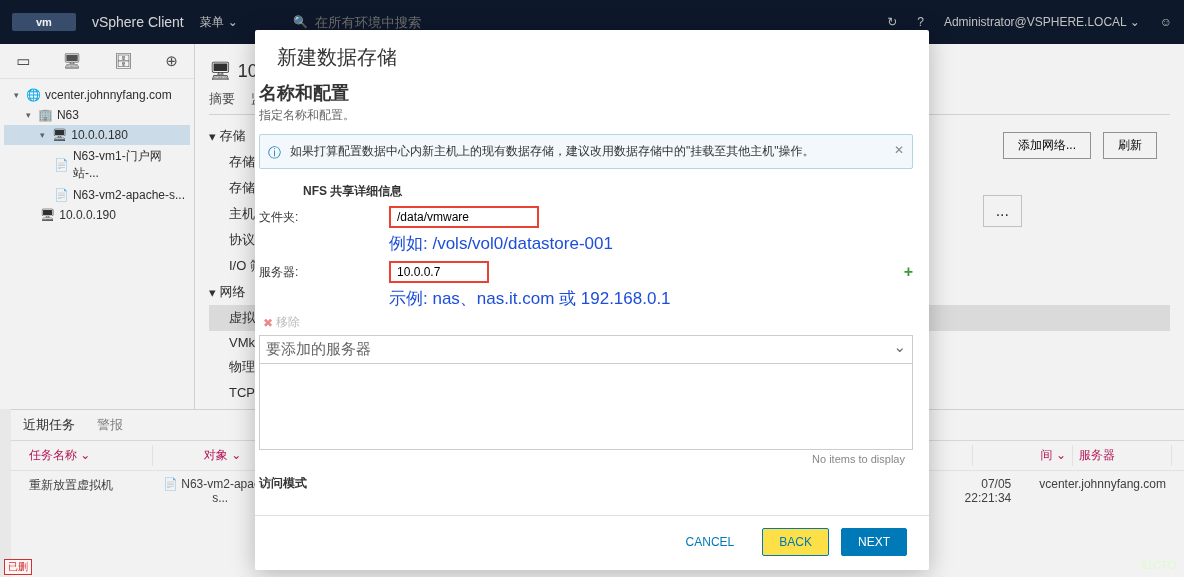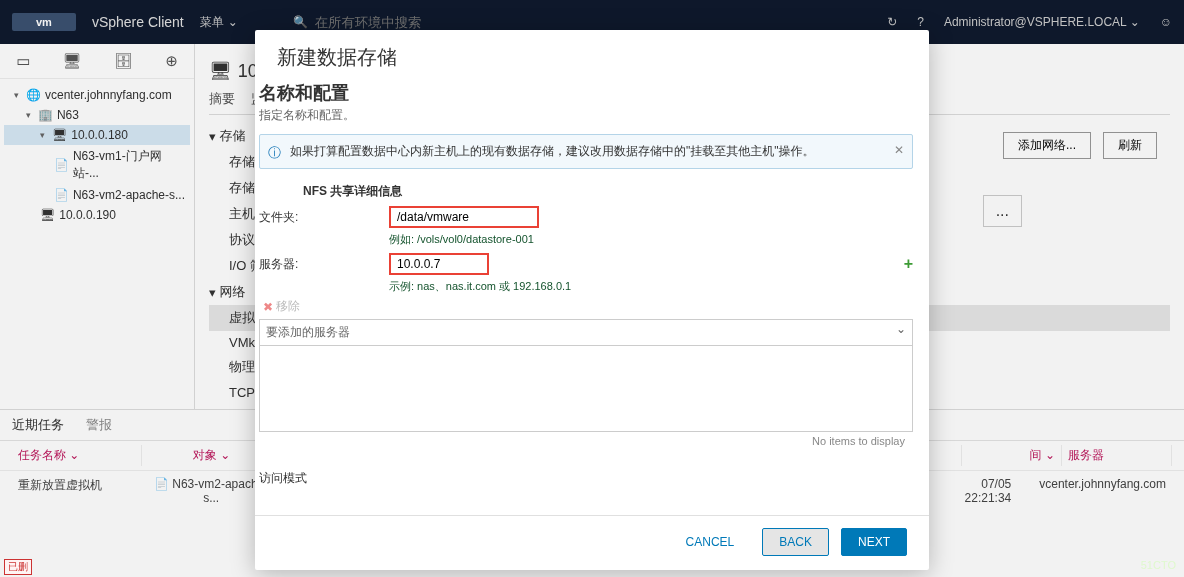--- a/index.html
+++ b/index.html
@@ -37,21 +37,21 @@
 .sub-nav-group-title { padding: 4px 0; display:flex; align-items:center; gap:4px;}
 .sub-nav-item { padding: 4px 0 4px 20px; cursor: pointer; }
 .sub-nav-item.selected { background: #e6e6e6; }
 
 
 .right-buttons { position: absolute; right: 27px; top: 132px; display: flex; gap: 12px; }
 .right-buttons button { border: 1px solid #999; background: #fff; padding: 4px 14px; font-size: 12px; cursor: pointer; }
 .ellipsis-box { position: absolute; right: 162px; top: 195px; border: 1px solid #ccc; padding: 6px 12px; font-size: 16px; background:#fff;}
 
 
-.bottom-panel { position: absolute; left: 0; right: 0; bottom: 0; height: 168px; background: #fff; border-top: 1px solid #ddd; }
+.bottom-panel { position: absolute; left: 11px; right: 0; bottom: 0; height: 168px; background: #fff; border-top: 1px solid #ddd; }
 .bottom-tabs { display: flex; gap: 22px; padding: 6px 12px; border-bottom: 1px solid #e3e3e3; font-size: 13px; }
 .bottom-tabs span.active { color: #333; font-weight: 500; }
 .bottom-tabs span { color: #888; cursor: pointer; }
 .bottom-header-row { display: flex; padding: 4px 12px; font-size: 12px; color: #be185d; border-bottom: 1px solid #eee; }
 .bottom-header-row > div { padding: 2px 6px; border-right: 1px solid #eee; }
 .bottom-data-row { display: flex; padding: 4px 12px; font-size: 12px; color: #444; gap: 16px; }
 .bottom-data-row > div { padding: 2px 6px; }
 .col-name { width: 130px; }
 .col-target { width: 140px; text-align: center; }
 .col-stub { width: 680px; }
@@ -72,31 +72,31 @@
 .wc-title { font-weight: 600; font-size: 18px; margin-bottom: 2px; }
 .wc-sub { color: #666; margin-bottom: 10px; font-size: 12px; }
 .info-banner { border: 1px solid #b4d4e8; background: #f2f8fc; border-radius: 2px; padding: 8px 28px 8px 30px; position: relative; margin-bottom: 14px; font-size: 12px; color: #333; }
 .info-banner .info-icon { position: absolute; left: 8px; top: 9px; color: #1f7bb8; font-size: 13px; }
 .info-banner .close-x { position: absolute; right: 8px; top: 8px; color: #888; cursor: pointer; }
 .section-h { font-weight: 600; font-size: 12px; margin: 6px 0; padding-left: 44px; }
 .form-row { display: flex; align-items: center; margin: 6px 0; gap: 10px; }
 .form-row label { width: 120px; color: #333; }
 .form-row input[type=text] { width: 150px; padding: 2px 6px; font-size: 12px; }
 .red-box { border: 2px solid #ea4135; }
-.form-hint { margin-left: 130px; color: #14532d; font-size: 11px; margin-top: -2px; margin-bottom: 4px; }
+.form-hint { margin-left: 130px; color: #1d4ed8; font-size: 17px; margin-top: -2px; margin-bottom: 4px; }
 .add-plus { color: #3d9b35; font-size: 16px; font-weight: bold; cursor: pointer; margin-left: auto; }
 .remove-link { color: #bbb; font-size: 12px; margin-left: 4px; display: flex; align-items: center; gap: 3px; }
 .remove-link .x { color: #e88; }
-.server-select { width: 100%; border: 1px solid #ccc; padding: 4px 6px; color: #666; font-size: 12px; margin-top: 4px; position: relative; }
+.server-select { width: 100%; border: 1px solid #ccc; padding: 4px 6px; color: #666; font-size: 15px; margin-top: 4px; position: relative; }
 .server-select::after { content: "⌄"; position: absolute; right: 6px; top: 2px; color: #666; }
 .server-box { width: 100%; height: 86px; border: 1px solid #ccc; border-top: none; resize: none; font-size: 12px; }
 .no-items { text-align: right; color: #888; font-size: 11px; padding-right: 8px; }
-.access-mode { margin-top: 23px; font-weight: 400; }
+.access-mode { margin-top: 10px; font-weight: 700; }
 .modal-footer { display: flex; justify-content: flex-end; gap: 12px; padding: 12px 22px 0; border-top: 1px solid #e0e0e0; margin-top: 4px; }
-.btn { border: 1px solid #0079b8; background: #e5e5e5; color: #0079b8; padding: 6px 16px; font-size: 12px; border-radius: 2px; cursor: pointer; }
+.btn { border: 1px solid #0079b8; background: #fde047; color: #0079b8; padding: 6px 16px; font-size: 12px; border-radius: 2px; cursor: pointer; }
 .btn.primary { background: #0079b8; color: #fff; }
 .btn.link { border: none; color: #0079b8; background: none; text-align: center; }
 
 .watermark { position: absolute; right: 8px; bottom: 6px; color: #cfa; font-size: 11px; opacity: .5; }
 .red-note { position: absolute; left: 4px; bottom: 2px; font-size: 10px; color: #c33; border: 1px solid #c33; padding: 0 3px; background: #fff4f4; }
 </style>
 </head>
 <body>
 
 <div class="topbar">

